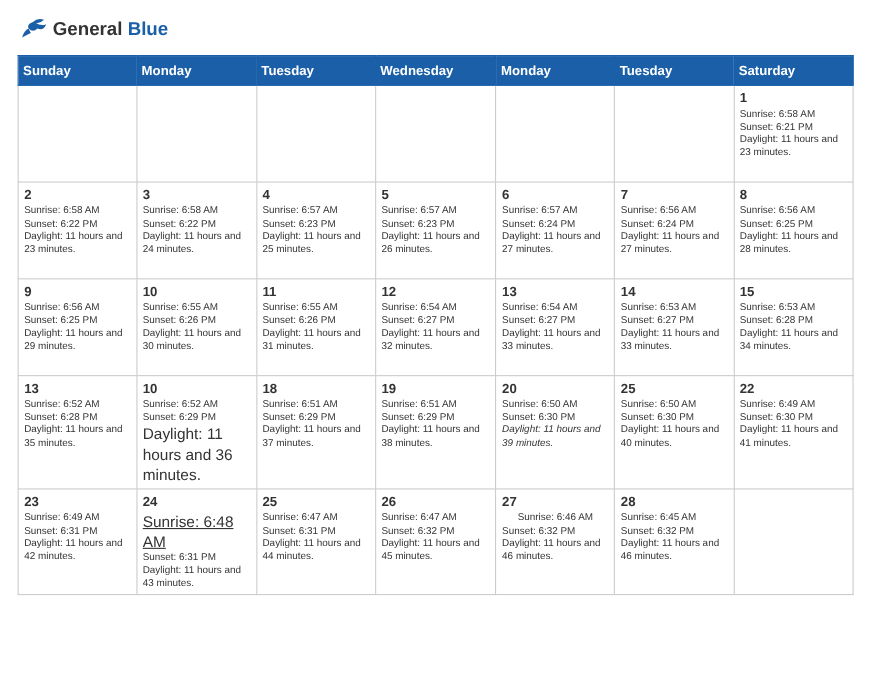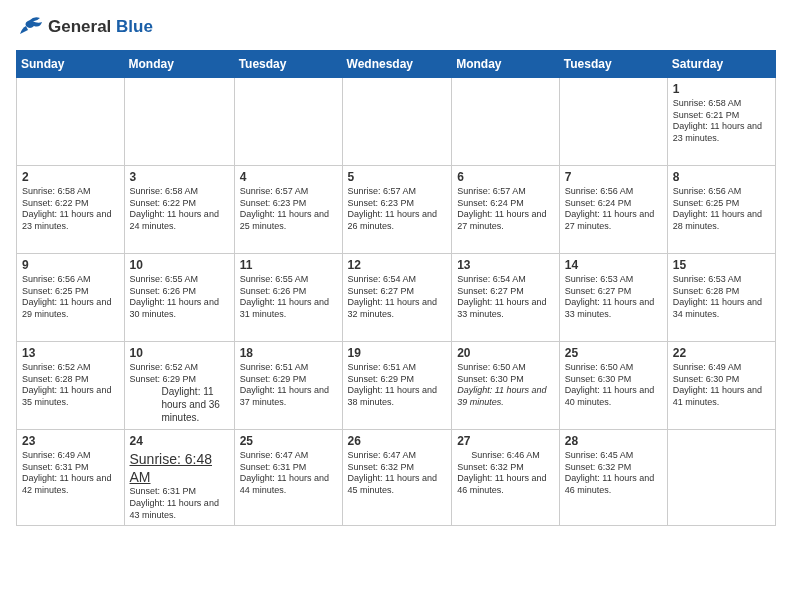--- a/index.html
+++ b/index.html
@@ -208,21 +208,21 @@
         <td>
           <span class="day-num">13</span>
           <div style="font-size: 9px; line-height: 1.3;">Sunrise: 6:52 AM</div>
           <div style="font-size: 9px; line-height: 1.3;">Sunset: 6:28 PM</div>
           <div style="font-size: 9px; line-height: 1.3;">Daylight: 11 hours and 35 minutes.</div>
         </td>
         <td>
           <span class="day-num">10</span>
           <div style="font-size: 9px; line-height: 1.3;">Sunrise: 6:52 AM</div>
           <div style="font-size: 9px; line-height: 1.3;">Sunset: 6:29 PM</div>
-          <div style="font-size: 10px; line-height: 1.3; margin-left: 32px;">Daylight: 11 hours and 36 minutes.</div>
+          <div style="font-size: 14px; line-height: 1.3;">Daylight: 11 hours and 36 minutes.</div>
         </td>
         <td>
           <span class="day-num">18</span>
           <div style="font-size: 9px; line-height: 1.3;">Sunrise: 6:51 AM</div>
           <div style="font-size: 9px; line-height: 1.3;">Sunset: 6:29 PM</div>
           <div style="font-size: 9px; line-height: 1.3;">Daylight: 11 hours and 37 minutes.</div>
         </td>
         <td>
           <span class="day-num">19</span>
           <div style="font-size: 9px; line-height: 1.3;">Sunrise: 6:51 AM</div>

